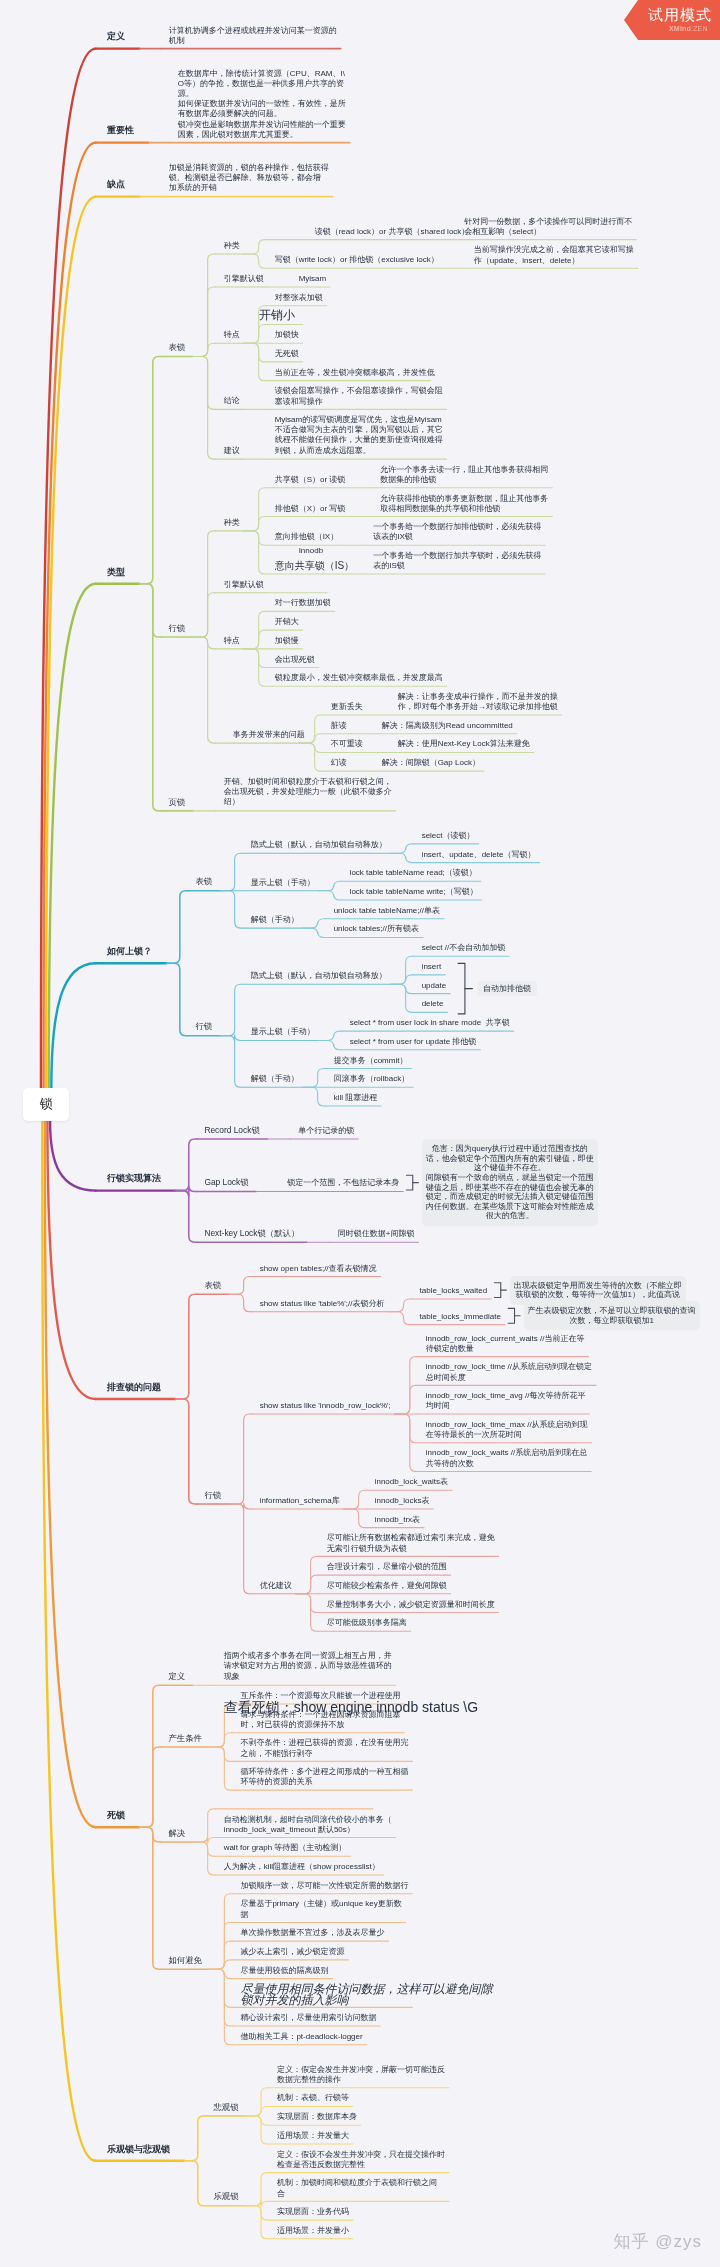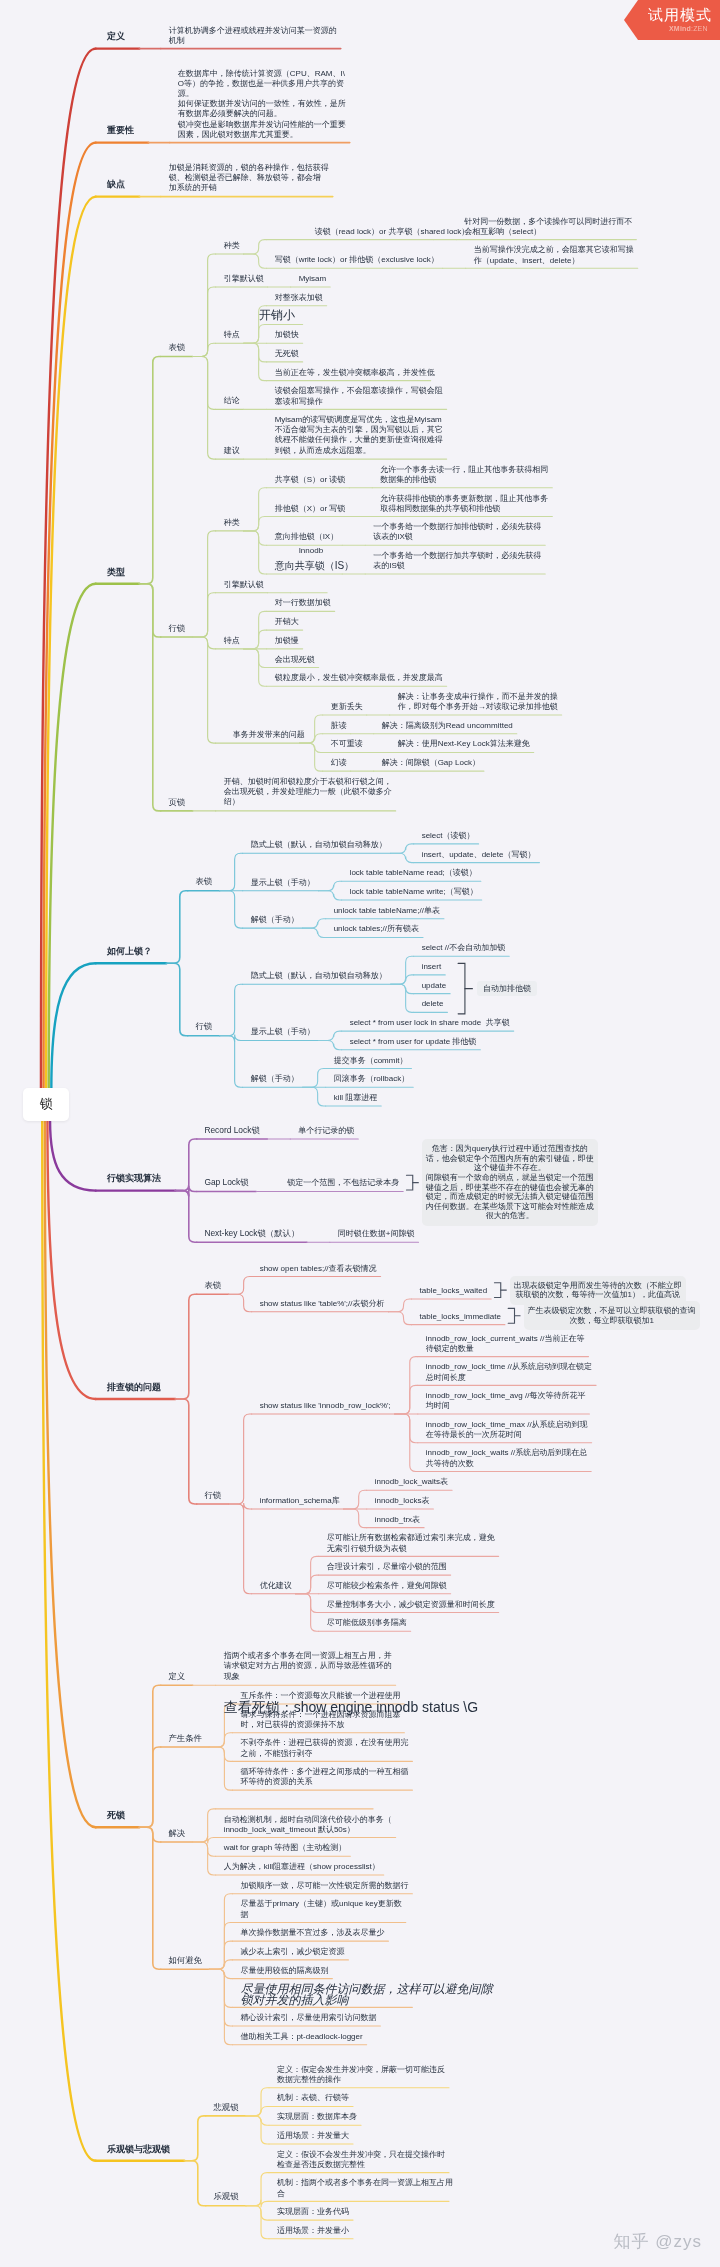--- a/index.html
+++ b/index.html
@@ -488,21 +488,21 @@
       <div class="node" style="left: 106.9px; top: 2143.59px; width: auto; font-size: 9px; line-height: 11.5px; font-weight: bold; white-space: pre;">乐观锁与悲观锁</div>
       <div class="node" style="left: 213.4px; top: 2101.55px; width: auto; font-size: 8.4px; line-height: 10.6px; white-space: pre;">悲观锁</div>
       <div class="node" style="left: 277.03px; top: 2064.77px; width: auto; font-size: 8px; line-height: 10.2px; white-space: pre;">定义：假定会发生并发冲突，屏蔽一切可能违反
 数据完整性的操作</div>
       <div class="node" style="left: 277.03px; top: 2093.49px; width: auto; font-size: 8px; line-height: 10.2px; white-space: pre;">机制：表锁、行锁等</div>
       <div class="node" style="left: 277.03px; top: 2112.21px; width: auto; font-size: 8px; line-height: 10.2px; white-space: pre;">实现层面：数据库本身</div>
       <div class="node" style="left: 277.03px; top: 2130.93px; width: auto; font-size: 8px; line-height: 10.2px; white-space: pre;">适用场景：并发量大</div>
       <div class="node" style="left: 213.4px; top: 2191.43px; width: auto; font-size: 8.4px; line-height: 10.6px; white-space: pre;">乐观锁</div>
       <div class="node" style="left: 277.03px; top: 2149.65px; width: auto; font-size: 8px; line-height: 10.2px; white-space: pre;">定义：假设不会发生并发冲突，只在提交操作时
 检查是否违反数据完整性</div>
-      <div class="node" style="left: 277.03px; top: 2178.37px; width: auto; font-size: 8px; line-height: 10.2px; white-space: pre;">机制：指两个或者多个事务在同一资源上相互占用
+      <div class="node" style="left: 277.03px; top: 2178.37px; width: auto; font-size: 8px; line-height: 10.2px; white-space: pre;">机制：加锁时间和锁粒度介于表锁和行锁之间
 合</div>
       <div class="node" style="left: 277.03px; top: 2207.09px; width: auto; font-size: 8px; line-height: 10.2px; white-space: pre;">实现层面：业务代码</div>
       <div class="node" style="left: 277.03px; top: 2225.81px; width: auto; font-size: 8px; line-height: 10.2px; white-space: pre;">适用场景：并发量小</div>
       <div class="note" style="left: 421.84px; width: 176px; top: 1139.26px;">危害：因为query执行过程中通过范围查找的
 话，他会锁定争个范围内所有的索引键值，即使
 这个键值并不存在。
 间隙锁有一个致命的弱点，就是当锁定一个范围
 键值之后，即使某些不存在的键值也会被无辜的
 锁定，而造成锁定的时候无法插入锁定键值范围
 内任何数据。在某些场景下这可能会对性能造成

